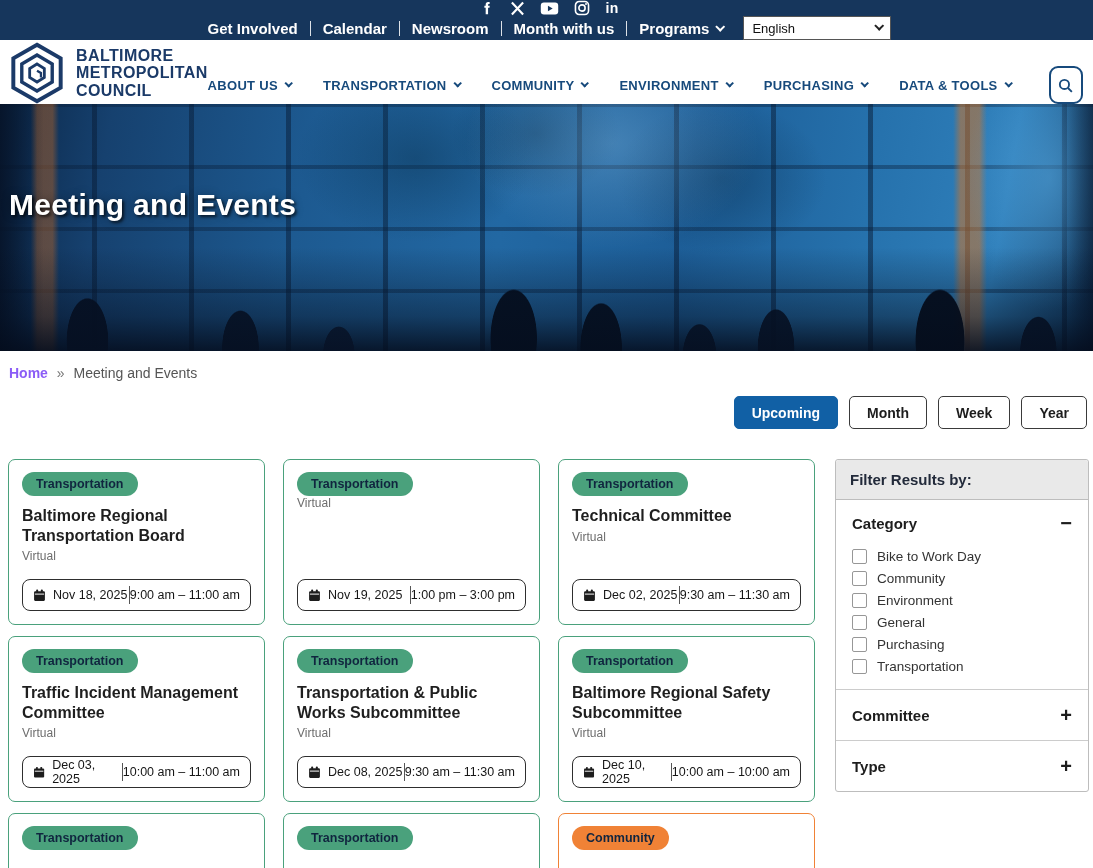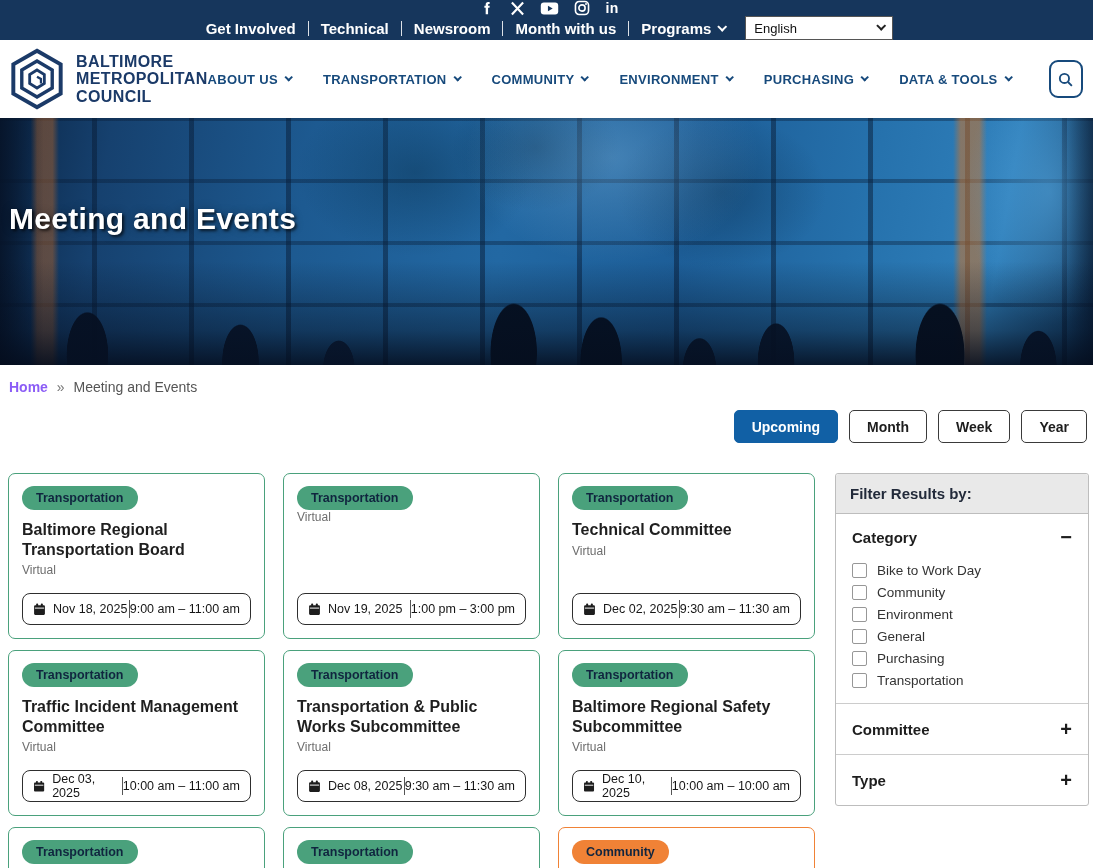--- a/index.html
+++ b/index.html
@@ -18,21 +18,21 @@
   .tdiv { width:1px; height:15px; background:rgba(255,255,255,.85); }
   .chev { width:7px; height:7px; border-right:2px solid currentColor;
     border-bottom:2px solid currentColor; transform:rotate(45deg) translateY(-1px);
     display:inline-block; margin-left:7px; margin-bottom:2px; }
   .lang-select { width:148px; height:24px; background:#fff; border:1px solid #555;
     color:#111; font-size:13px; display:flex; align-items:center;
     justify-content:space-between; padding:0 8px; margin-left:8px; cursor:pointer; }
   .lang-select .chev { color:#222; margin-bottom:3px; }
 
   
-  .header { height:78px; background:#fff; display:flex; align-items:center;
+  .header { height:64px; background:#fff; display:flex; align-items:flex-end;
     justify-content:space-between; padding:0 14px 0 8px; }
   .brand { display:flex; align-items:center; gap:10px; }
   .brand-text { color:#1b3a68; font-weight:bold; font-size:16px; line-height:1.08;
     letter-spacing:.4px; }
   .mainnav { display:flex; align-items:center; gap:32px; }
   .mainnav a { color:#174a7c; text-decoration:none; font-size:13px; font-weight:bold;
     letter-spacing:.3px; display:flex; align-items:center; white-space:nowrap; }
   .mainnav .chev { width:6px; height:6px; margin-left:7px; }
   .searchbtn { width:34px; height:38px; border:2px solid #174a7c; border-radius:9px;
     background:#fff; display:flex; align-items:center; justify-content:center;
@@ -152,21 +152,21 @@
           <circle cx="18" cy="6" r="1.5" fill="#fff" stroke="none"></circle>
         </svg>
     </a>
     <a href="#">
       <span class="li-text">in</span>
     </a>
   </div>
   <div class="toplinks">
     <a href="#">Get Involved</a>
     <span class="tdiv"></span>
-    <a href="#">Technical</a>
+    <a href="#">Calendar</a>
     <span class="tdiv"></span>
     <a href="#">Newsroom</a>
     <span class="tdiv"></span>
     <a href="#">Month with us</a>
     <span class="tdiv"></span>
     <a href="#">
         <span>Programs</span>
         <span class="chev"></span>
       </a>
     <div class="lang-select">

